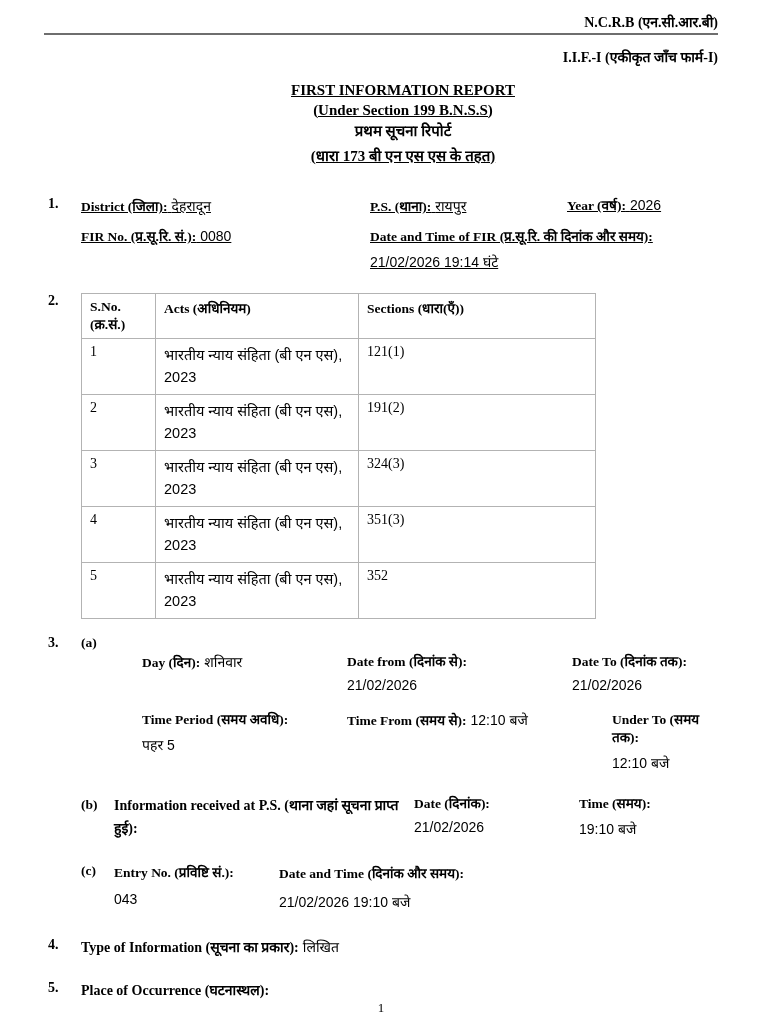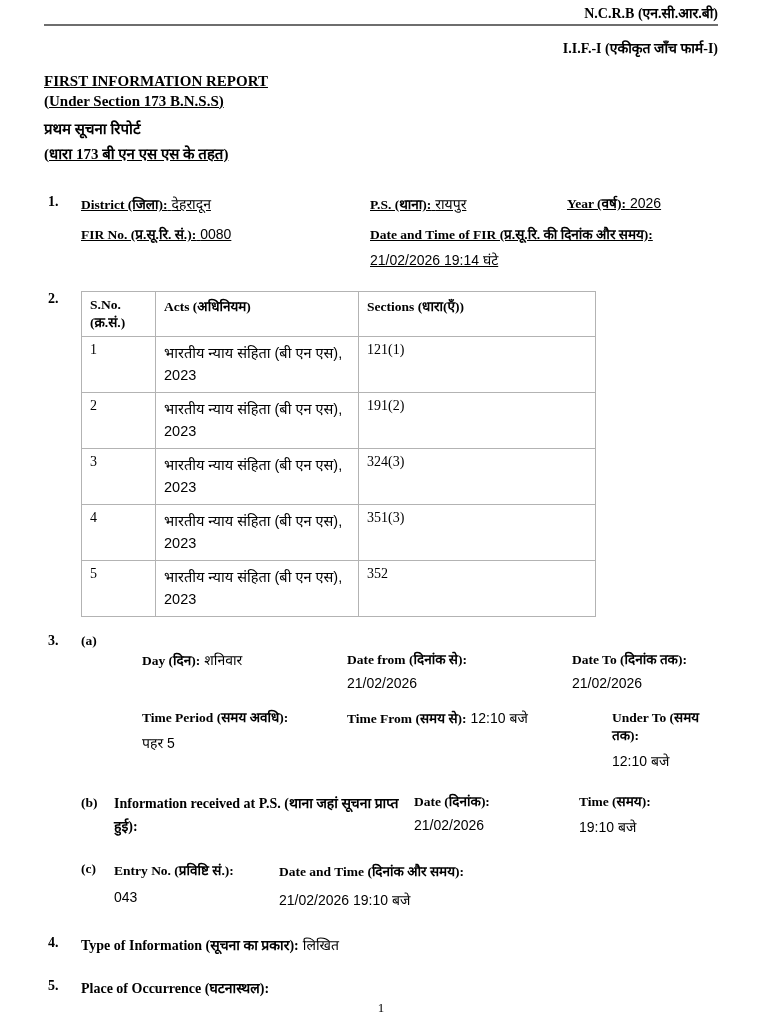--- a/index.html
+++ b/index.html
@@ -2,27 +2,27 @@
 <html><head>
 <meta charset="utf-8">
 <style>
   html,body{margin:0;padding:0;background:#ffffff;}
   .page{
     position:relative;width:762px;height:1024px;background:#ffffff;color:#000;
     font-family:"Liberation Serif","DejaVu Serif",serif;overflow:hidden;
   }
   
   .hdr-line{ text-align:right;padding-right:44px;font-weight:bold;font-size:14px;}
-  .hdr-line1{padding-top:3px;}
+  .hdr-line1{padding-top:12px;}
   .hdr-rule{border-top:2px solid #6e6e6e;margin:2px 44px 0 44px;height:0;}
   .hdr-line2{margin-top:12px;}
   
-  .title-block{text-align:left;margin-top:15px;line-height:1.3;padding-left:44px;}
+  .title-block{text-align:center;margin-top:15px;line-height:1.3;padding-left:44px;}
   .t-en{font-weight:bold;font-size:15px;text-decoration:underline;}
-  .t-hi{font-weight:bold;font-size:15px;margin-top:9px;}
+  .t-hi{font-weight:bold;font-size:15px;margin-top:2px;}
   .t-hi.u{text-decoration:underline;margin-top:5px;}
   
   .sec{display:flex;margin-left:48px;margin-right:44px;}
   .sec-num{width:33px;flex:none;font-weight:bold;font-size:14px;}
   .lbl{font-weight:bold;font-size:13.5px;}
   .val{font-family:"Liberation Sans","DejaVu Sans",sans-serif;font-size:14px;font-weight:normal;}
   
   .sec1{margin-top:30px;}
   .s1-grid{flex:1;text-decoration:underline;}
   .s1row{display:flex;margin-bottom:12px;}
@@ -67,21 +67,21 @@
 <body>
 
 <div class="page">
 
   <div class="hdr-line hdr-line1">N.C.R.B (एन.सी.आर.बी)</div>
   <div class="hdr-rule"></div>
   <div class="hdr-line hdr-line2">I.I.F.-I (एकीकृत जाँच फार्म-I)</div>
 
   <div class="title-block">
     <div class="t-en">FIRST INFORMATION REPORT</div>
-    <div class="t-en">(Under Section 173 B.N.S.S)</div>
+    <div class="t-en">(Under Section 199 B.N.S.S)</div>
     <div class="t-hi">प्रथम सूचना रिपोर्ट</div>
     <div class="t-hi u">(धारा 173 बी एन एस एस के तहत)</div>
   </div>
 
   <div class="sec sec1">
     <div class="sec-num">1.</div>
     <div class="s1-grid">
       <div class="s1row">
         <div class="s1c1">
           <span class="lbl">District (जिला):</span>

